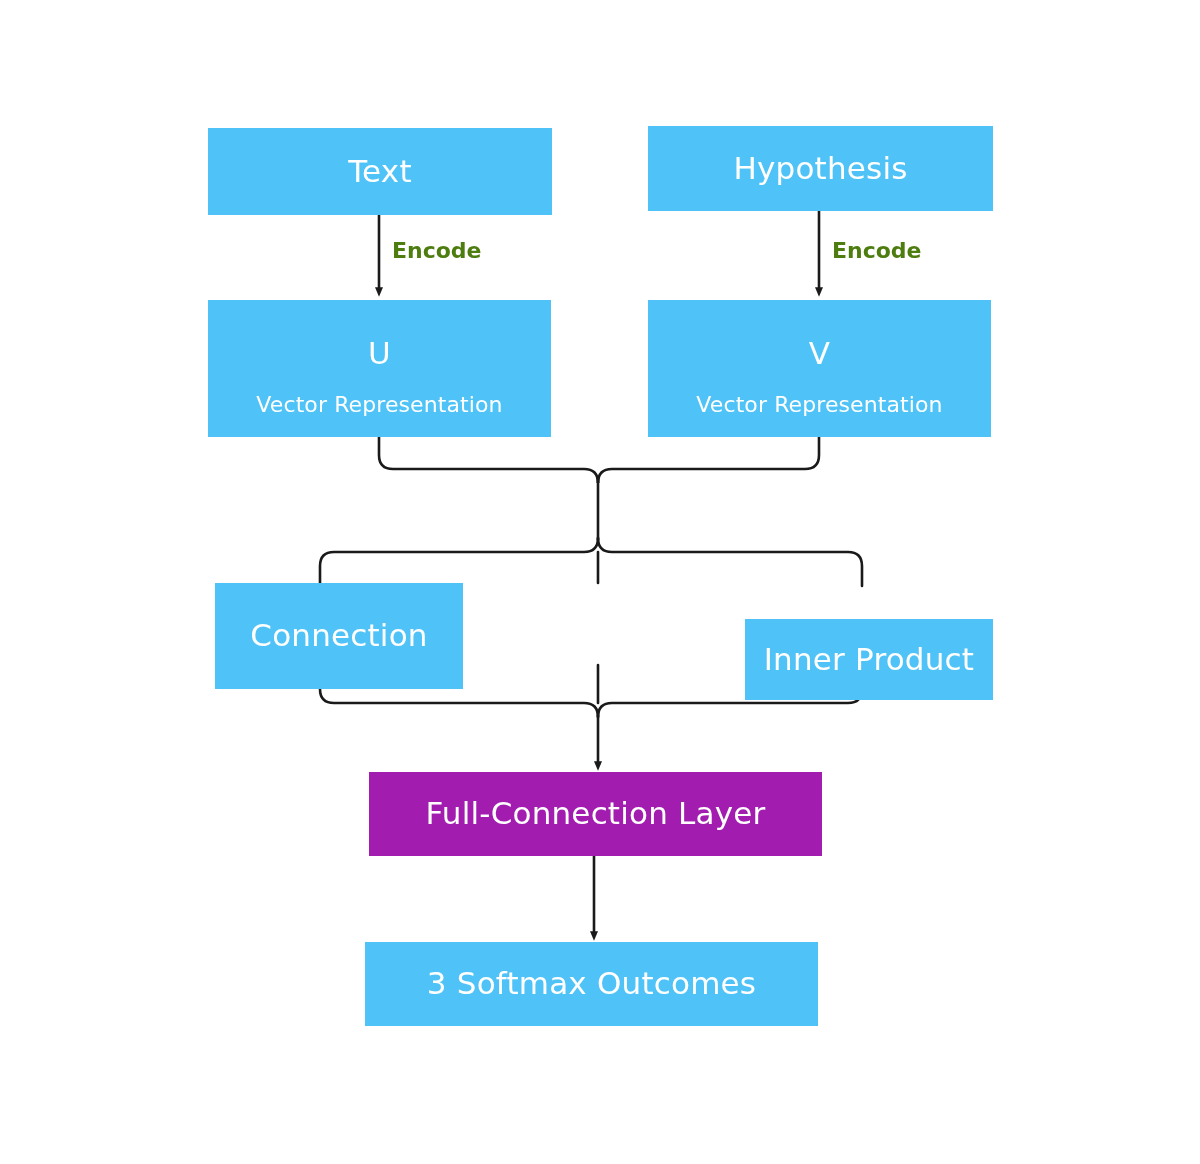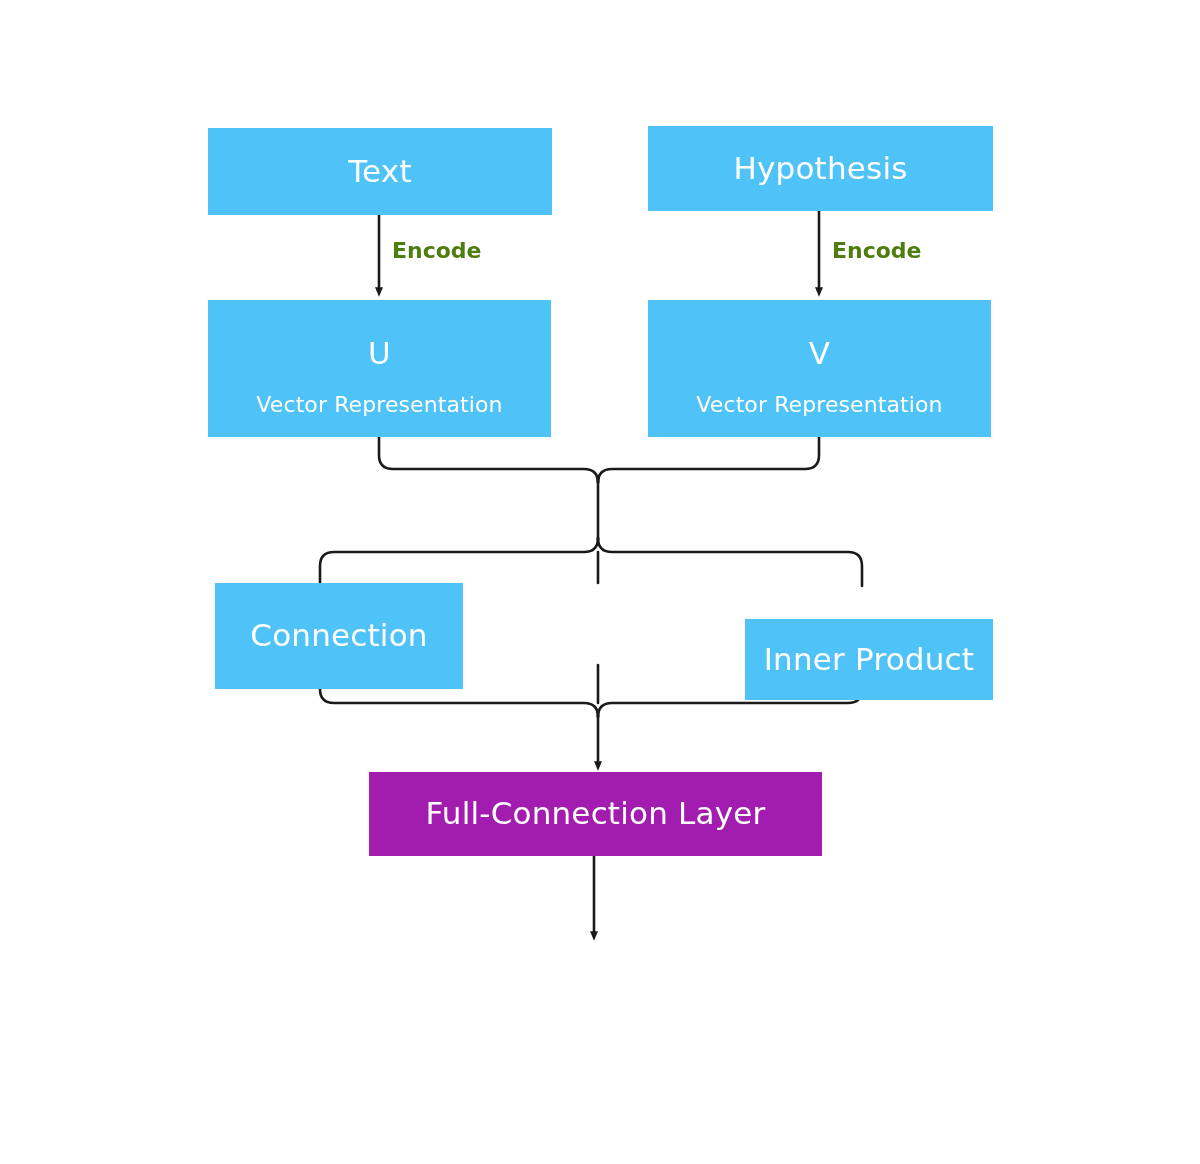--- a/index.html
+++ b/index.html
@@ -124,14 +124,17 @@
 
 
   <div class="node" style="left:745px; top:586px; width:248px; height:81px; background:#4FC3F7;margin-top:33px;">
     <span class="title">Inner Product</span>
   </div>
 
   <div class="node" style="left:369px; top:772px; width:453px; height:84px; background:#a21caf;">
     <span class="title">Full-Connection Layer</span>
   </div>
 
+  <div class="node" style="left:365px; top:942px; width:453px; height:84px; background:#4FC3F7;">
+    <span class="title">3 Softmax Outcomes</span>
+  </div>
 
 </div>
 
 </body></html>

